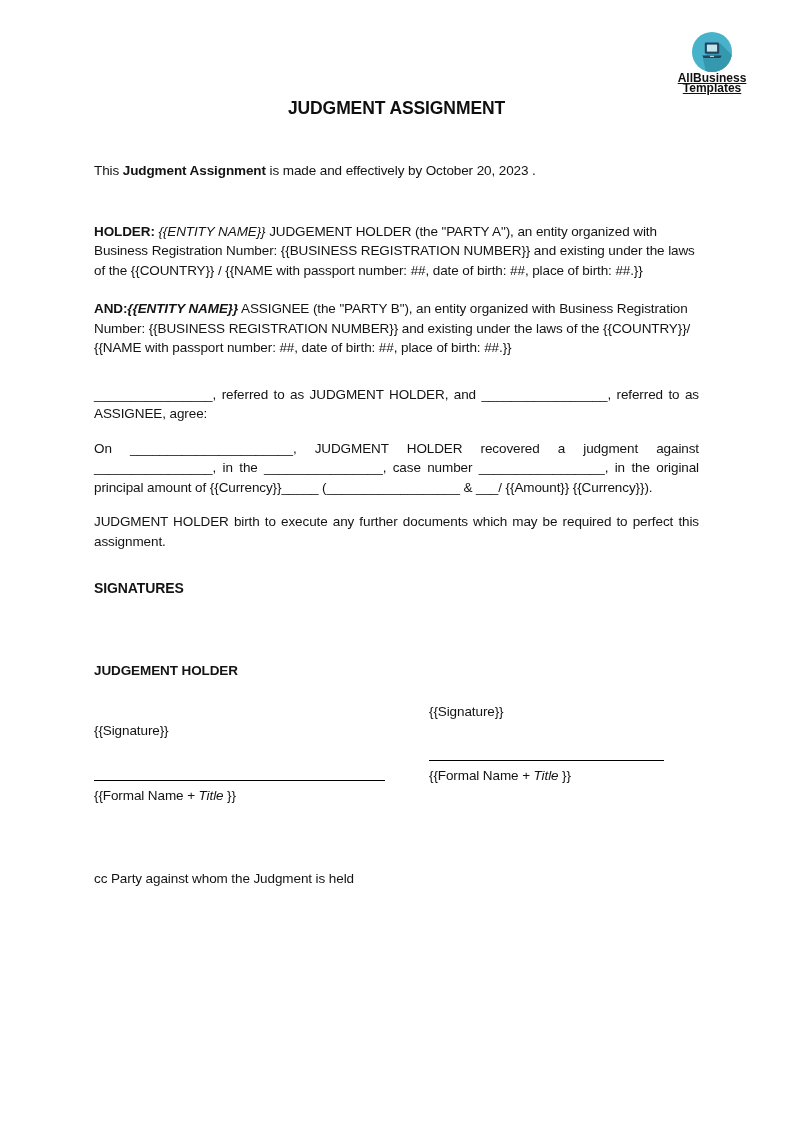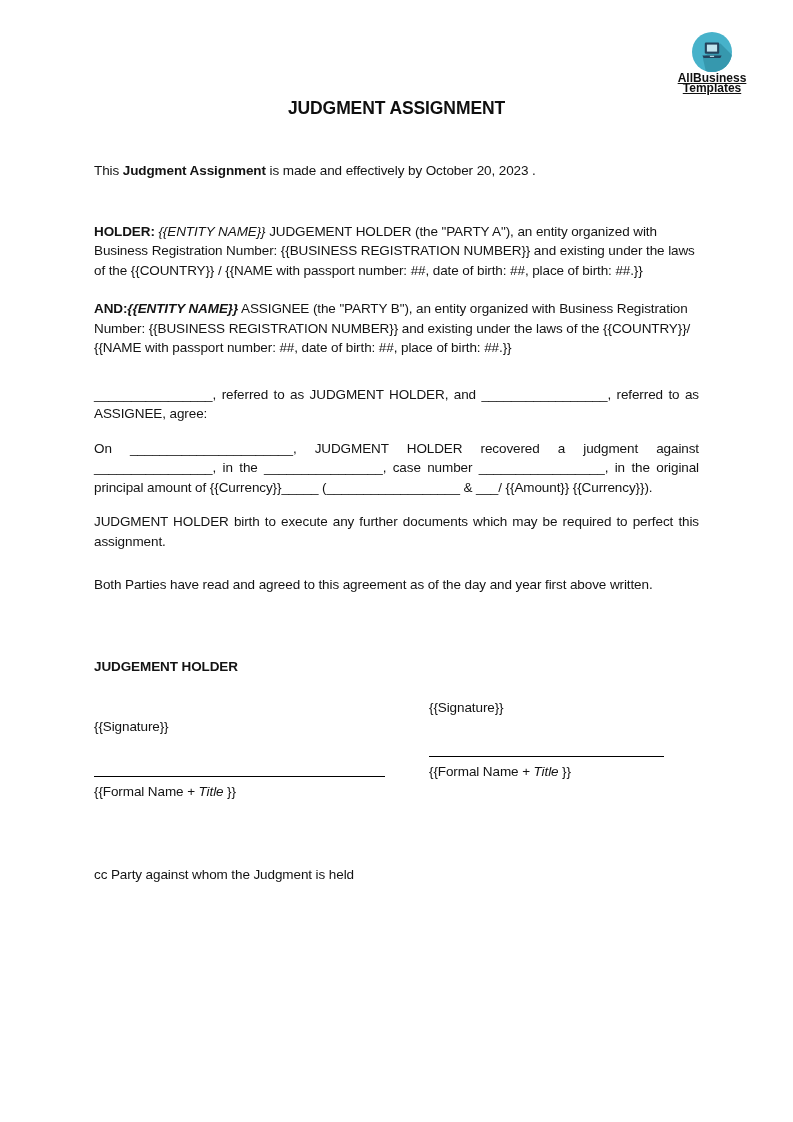--- a/index.html
+++ b/index.html
@@ -106,22 +106,22 @@
 
   <p class="p-and"><span class="b">AND:</span><span class="bi">{{ENTITY NAME}}</span><span> ASSIGNEE (the "PARTY B"), an entity organized with Business Registration Number: {{BUSINESS REGISTRATION NUMBER}} and existing under the laws of the {{COUNTRY}}/ {{NAME with passport number: ##, date of birth: ##, place of birth: ##.}}</span></p>
 
   <p class="p-referred just">________________, referred to as JUDGMENT HOLDER, and _________________, referred to as ASSIGNEE, agree:</p>
 
   <p class="p-on just">On ______________________, JUDGMENT HOLDER recovered a judgment against ________________, in the ________________, case number _________________, in the original principal amount of {{Currency}}_____ (__________________ &amp; ___/ {{Amount}} {{Currency}}).</p>
 
 
   <p class="p-execute just">JUDGMENT HOLDER birth to execute any further documents which may be required to perfect this assignment.</p>
 
+  <p class="h-signatures">SIGNATURES</p>
 
-  <p class="p-both">Both Parties have read and agreed to this agreement as of the day and year first above written.</p>
 
 
   <div class="sig-cols">
     <div class="col-left">
       <div class="col-h">JUDGEMENT HOLDER</div>
       <div class="sig-ph">{{Signature}}</div>
       <div class="sig-line sig-line-left"></div>
       <div class="formal"><span>{{Formal Name + </span><span class="i">Title</span><span> }}</span></div>
     </div>
     <div class="col-right">

